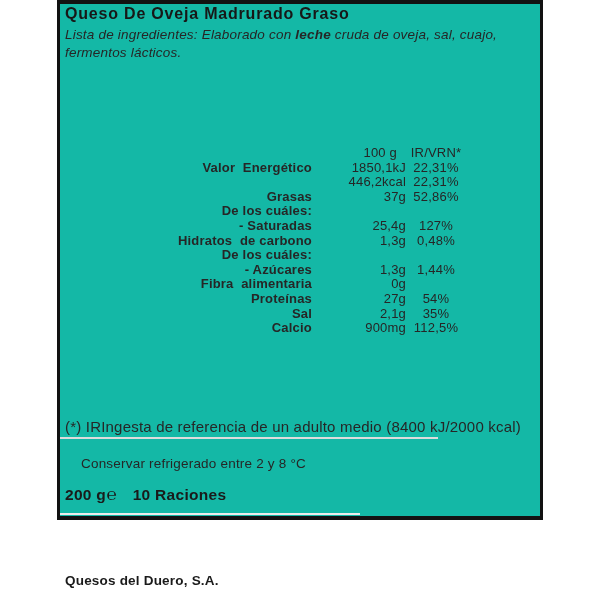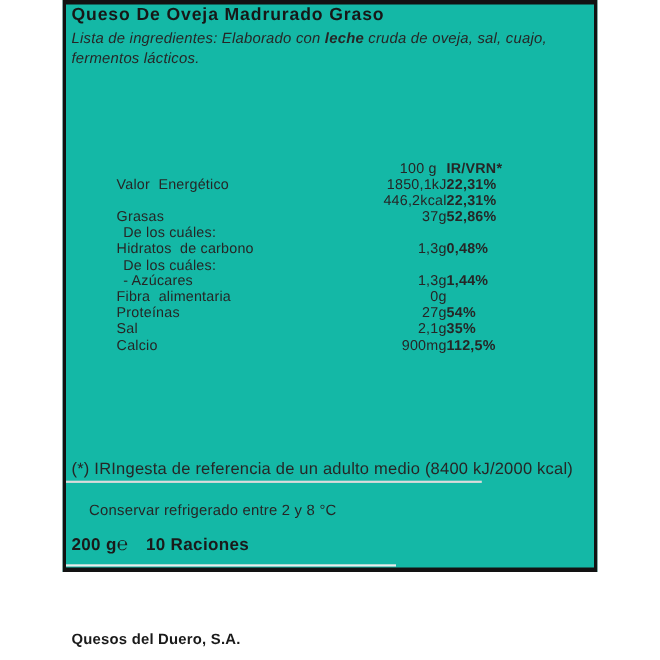--- a/index.html
+++ b/index.html
@@ -36,23 +36,23 @@
     letter-spacing: 0.2px;
   }
   .nutri-table {
     position: absolute; left: 5px; top: 142px;
     border-collapse: collapse; table-layout: fixed; margin-left: 41px;
   }
   .nutri-table td {
     padding: 0; font-size: 13px; line-height: 14.6px;
     white-space: pre; letter-spacing: 0.2px; overflow: visible;
   }
-  .col-label { width: 200px; text-align: left; }
+  .col-label { width: 200px; text-align: right; font-weight: bold; }
   .col-value { width: 85px;  text-align: right; }
-  .col-pct   { width: 60px;  text-align: left; font-weight: bold; }
+  .col-pct   { width: 60px;  text-align: center; }
   .indent { padding-left: 6px !important; }
   .hdr-qty { padding-right: 9px !important; }
   .footnote {
     position: absolute; left: 5px; top: 414px;
     font-size: 15px; letter-spacing: 0.2px; white-space: nowrap;
   }
   .divider-1 {
     position: absolute; left: 0px; top: 433px;
     width: 378px; height: 2px; background: #dcdcdc;
   }
@@ -112,20 +112,25 @@
             <td class="col-label">Grasas</td>
             <td class="col-value">37g</td>
             <td class="col-pct">52,86%</td>
           </tr>
           <tr>
             <td class="col-label indent">De los cuáles:</td>
             <td class="col-value"></td>
             <td class="col-pct"></td>
           </tr>
           <tr>
+            <td class="col-label indent">- Saturadas</td>
+            <td class="col-value">25,4g</td>
+            <td class="col-pct">127%</td>
+          </tr>
+          <tr>
             <td class="col-label">Hidratos  de carbono</td>
             <td class="col-value">1,3g</td>
             <td class="col-pct">0,48%</td>
           </tr>
           <tr>
             <td class="col-label indent">De los cuáles:</td>
             <td class="col-value"></td>
             <td class="col-pct"></td>
           </tr>
           <tr>

